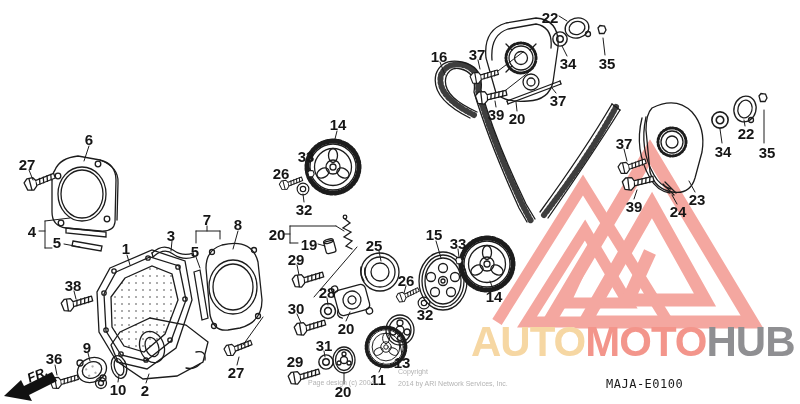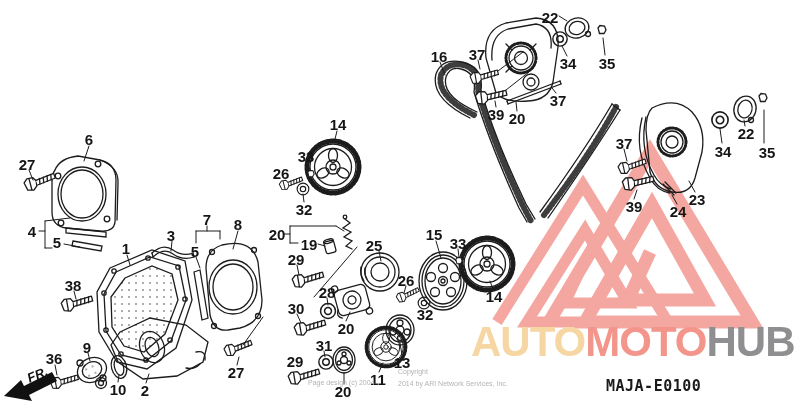--- a/index.html
+++ b/index.html
@@ -3,21 +3,21 @@
 <meta charset="utf-8">
 <style>
   html,body{margin:0;padding:0;background:#fff;}
   #stage{position:relative;width:800px;height:404px;background:#ffffff;overflow:hidden;
          font-family:"Liberation Sans",sans-serif;}
   #stage svg{position:absolute;left:0;top:0;}
   .callout{position:absolute;transform:translate(-50%,-50%);font-weight:bold;
            font-size:15px;color:#151515;line-height:1;white-space:nowrap;
            font-family:"Liberation Sans",sans-serif;}
   .code-label{position:absolute;left:606px;top:377px;font-family:"DejaVu Sans Mono",monospace;
-              font-weight:bold;font-size:15px;color:#1a1a1a;letter-spacing:0.5px;}
+              font-weight:normal;font-size:12px;color:#1a1a1a;letter-spacing:0.5px;}
   .fr-label{position:absolute;left:27px;top:367px;font-weight:bold;font-style:italic;
             font-size:13px;color:#111;transform:rotate(-23deg);}
   .copy{position:absolute;color:#b3b3b3;font-size:7px;line-height:1.1;white-space:nowrap;}
   .copy1{left:398px;top:368px;}
   .copy2{left:308px;top:379px;}
   .copy3{left:398px;top:380px;}
 </style>
 </head>
 <body>
 

